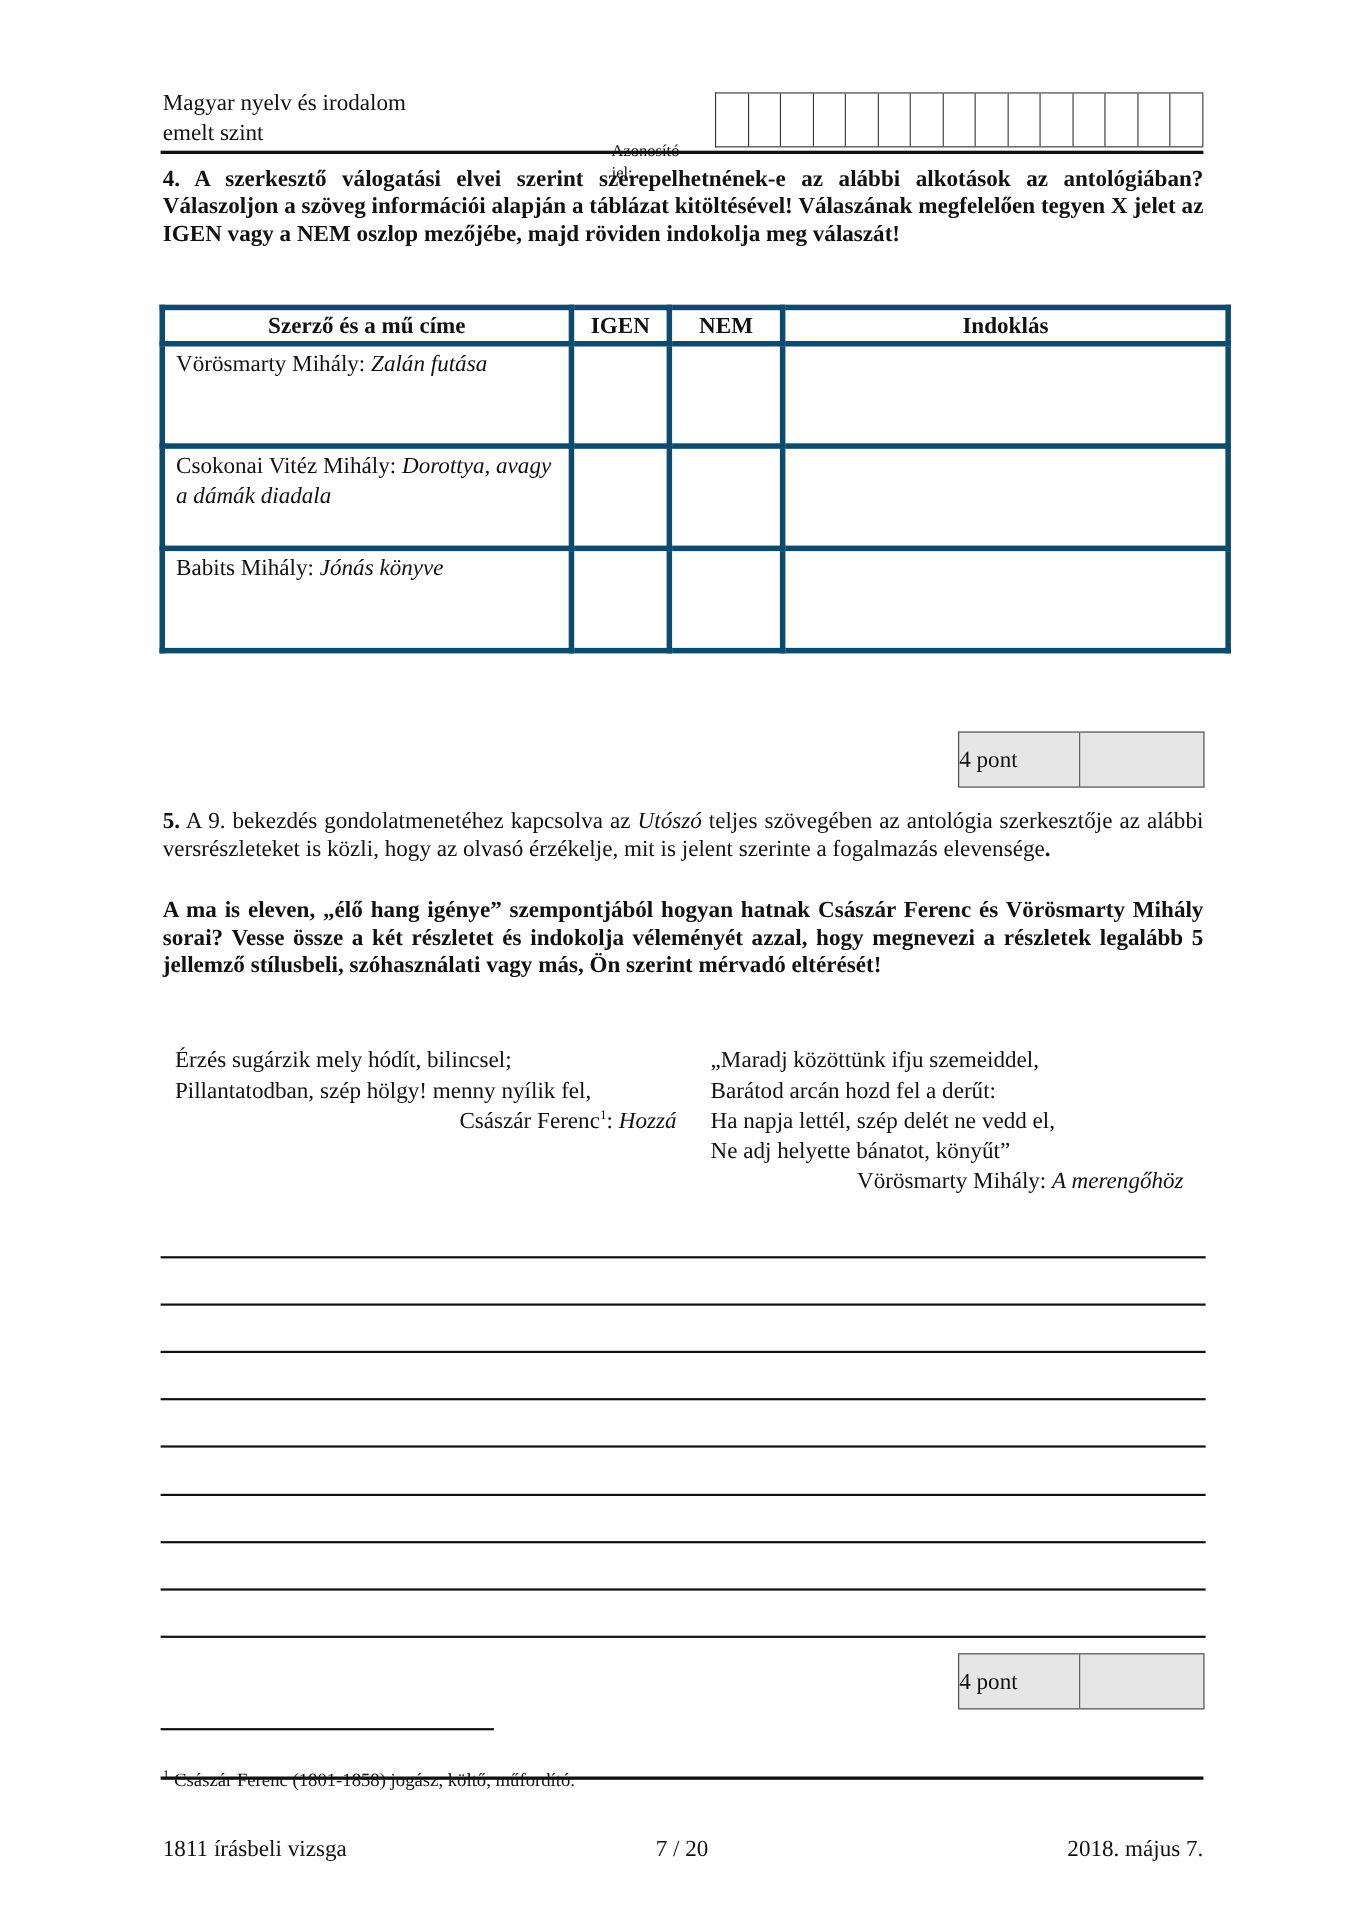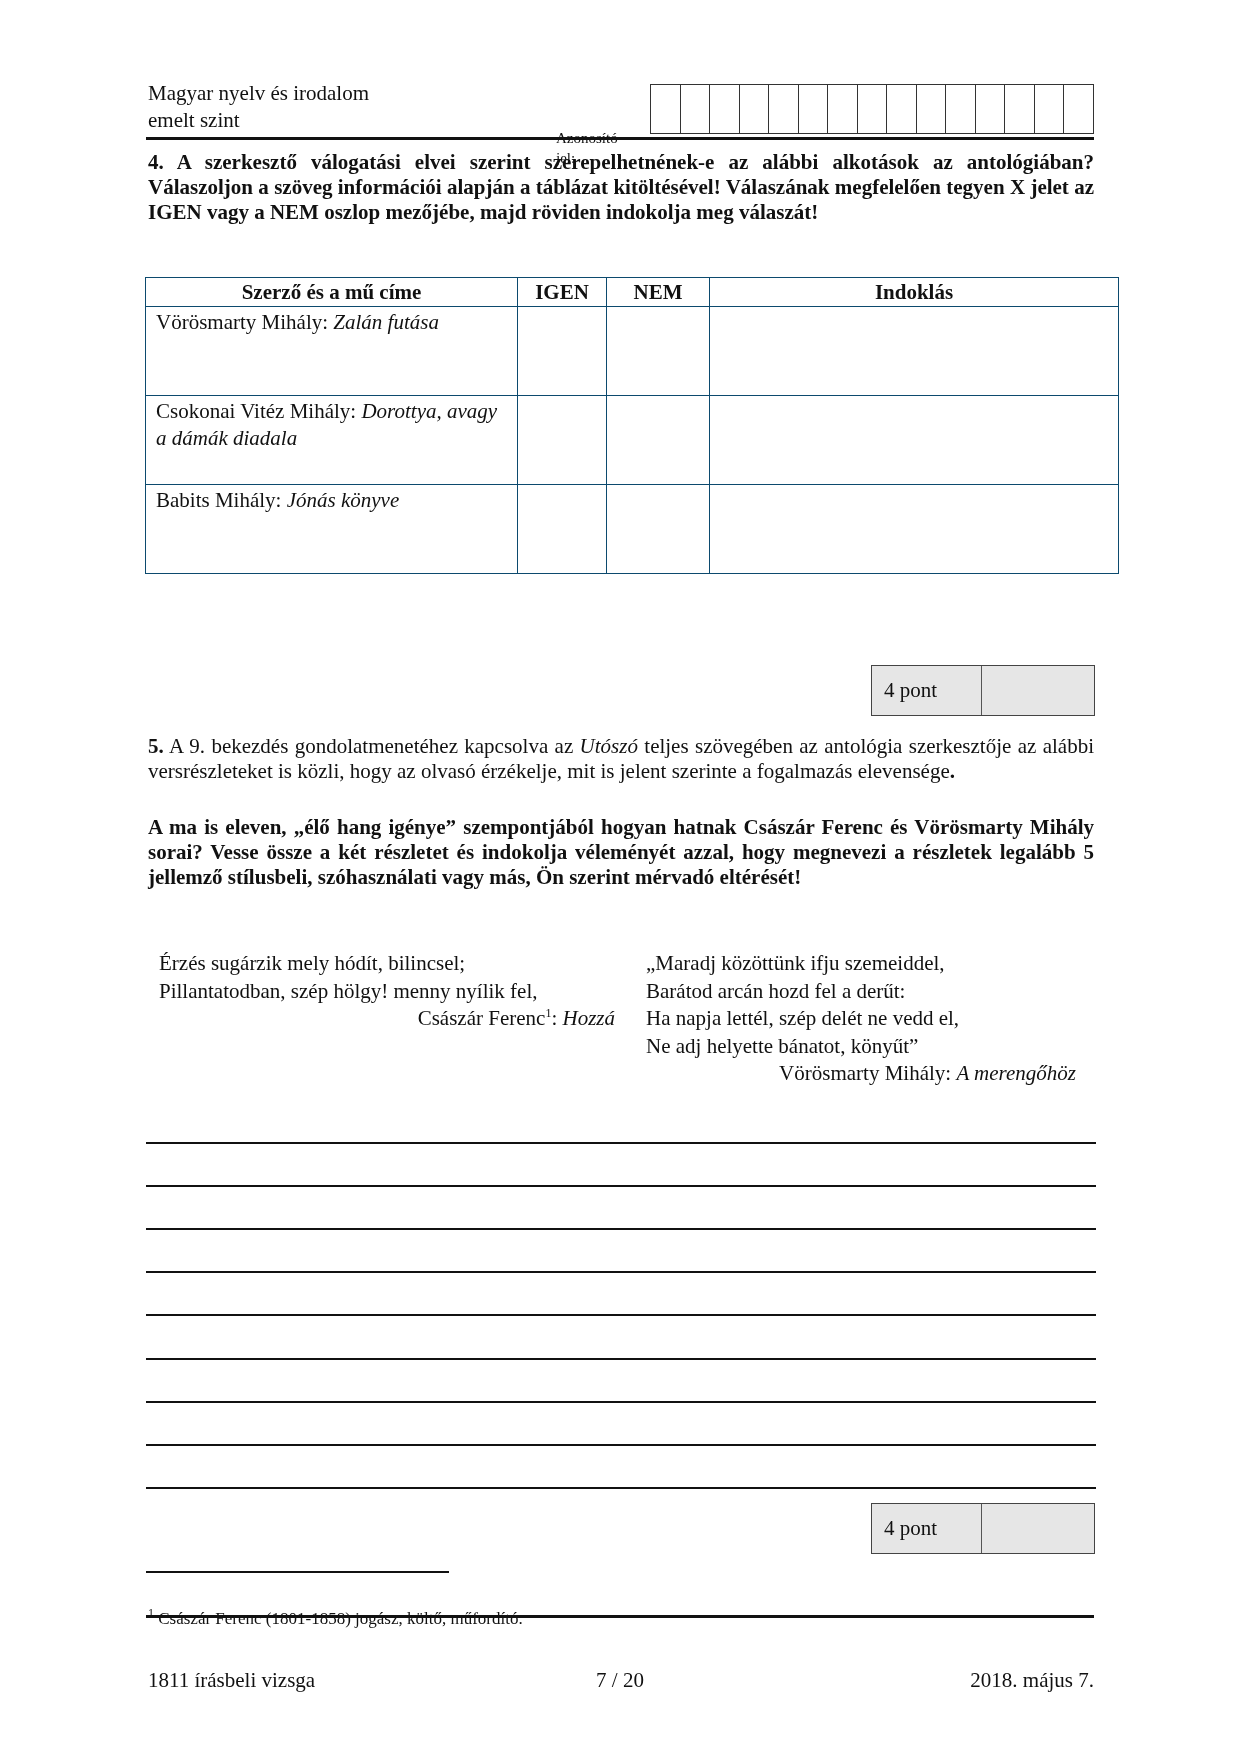--- a/index.html
+++ b/index.html
@@ -8,25 +8,25 @@
   .abs { position:absolute; }
   .hdr-text { left:148px; font-size:21px; line-height:26px; }
   .id-label { left:556px; top:84px; width:92px; text-align:left; font-size:15px; line-height:20px;margin-top:44px; }
   .id-boxes { left:650px; top:84px; height:48px; display:flex; border:1px solid #333; border-right:none; }
   .id-box { width:28.5px; height:48px; border-right:1px solid #333; }
   .rule { background:#111; height:2px; }
   .para { left:148px; width:946px; font-size:21px; line-height:25px; text-align:justify; }
   .para b { font-weight:bold; }
   .bold { font-weight:bold; }
   table.q4 { position:absolute; left:145px; top:277px; width:974px; border-collapse:collapse; font-size:21px; }
-  table.q4 td, table.q4 th { border:1px solid #0c4a6e; vertical-align:top; padding:0 10px; }
+  table.q4 td, table.q4 th { border:5px solid #0c4a6e; vertical-align:top; padding:0 10px; }
   table.q4 th { height:28px; line-height:28px; font-weight:bold; text-align:center; padding:0; }
   table.q4 td { height:86px; line-height:27px; padding-top:2px; }
   .points { width:222px; height:49px; display:flex; border:1px solid #444; background:#e6e6e6; }
-  .points .lbl { width:110px; border-right:1px solid #555; font-size:21px; line-height:49px; padding-left:12px; box-sizing:border-box; }
+  .points .lbl { width:110px; border-right:1px solid #555; font-size:21px; line-height:49px; box-sizing:border-box; }
   .points .val { flex:1; }
   .poem { font-size:21px; line-height:27.5px; }
   .poem .attr { text-align:right; }
   .ans-line { left:146px; width:950px; height:2px; background:#111; }
   .footnote { left:148px; top:1596px; font-size:17px;margin-top:13px; }
   .footer { top:1668px; font-size:21px; }
   i { font-style:italic; }
   sup { font-size:12px; vertical-align:super; line-height:0; }
 </style>
 </head>

